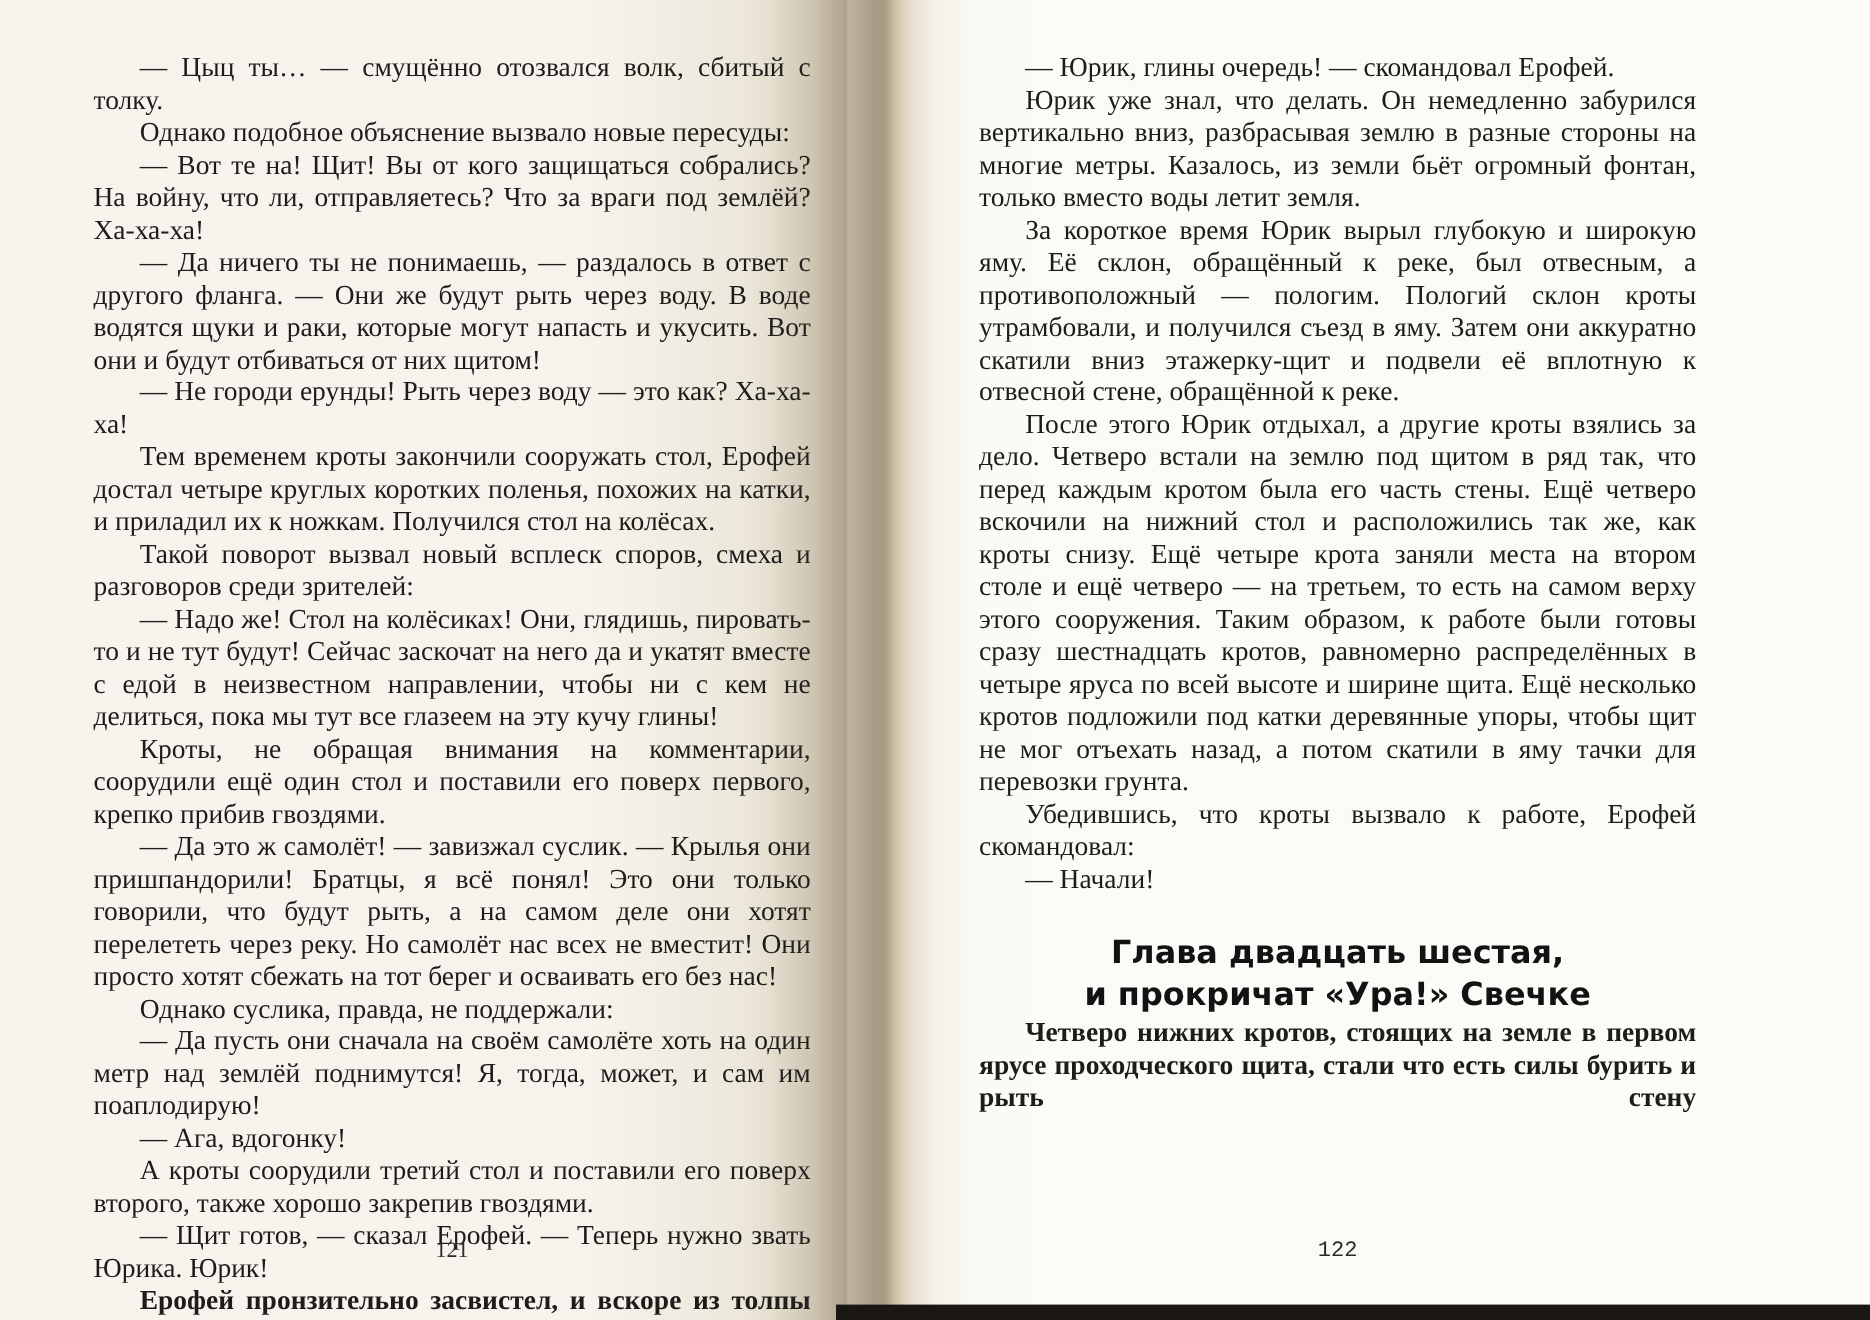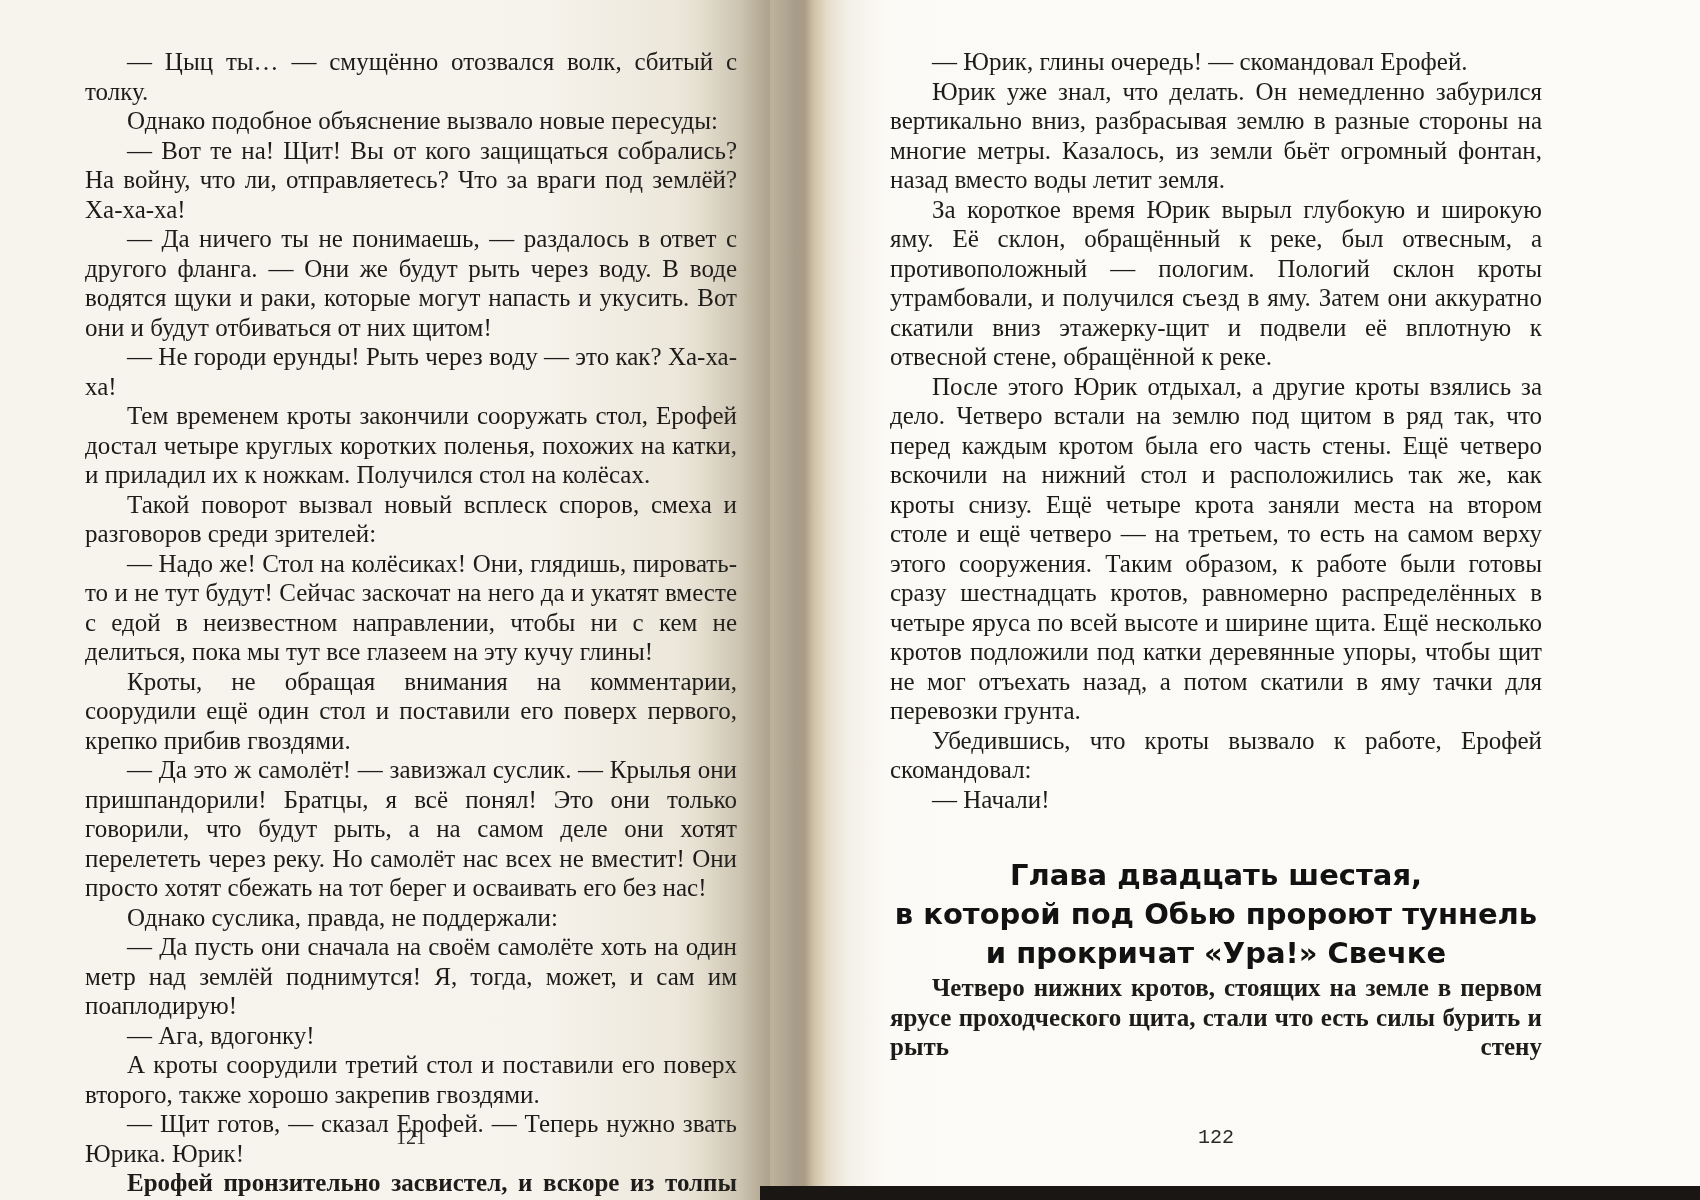--- a/index.html
+++ b/index.html
@@ -66,21 +66,21 @@
   .page-left .text-block { left: 85px; }
   .page-right .text-block { left: 120px; }
   .text-block p {
     margin: 0;
     padding: 0;
     text-indent: 42px;
   }
   .text-block p.no-indent { text-indent: 0; }
   .text-block p.justify-last { text-align-last: justify; font-weight: bold; }
   .chapter-heading {
-    margin-top: 42px;
+    margin-top: 32px;
     text-align: center;
     font-family: "DejaVu Sans", sans-serif;
     font-weight: bold;
     font-size: 29px;
     line-height: 39px;
     color: #121212;
   }
   .chapter-heading div { text-indent: 0; }
   .after-heading { margin-top: 56px; }
   .page-number {
@@ -125,29 +125,28 @@
       <p>А кроты соорудили третий стол и поставили его поверх второго, также хорошо закрепив гвоздями.</p>
       <p>— Щит готов, — сказал Ерофей. — Теперь нужно звать Юрика. Юрик!</p>
       <p class="justify-last">Ерофей пронзительно засвистел, и вскоре из толпы вывалился крот, который до той поры отдыхал. Так было задумано. Юрик</p>
     </div>
     <div class="page-number">121</div>
   </div>
 
   <div class="page page-right">
     <div class="text-block">
       <p>— Юрик, глины очередь! — скомандовал Ерофей.</p>
-      <p>Юрик уже знал, что делать. Он немедленно забурился вертикально вниз, разбрасывая землю в разные стороны на многие метры. Казалось, из земли бьёт огромный фонтан, назад вместо воды летит земля.</p>
+      <p>Юрик уже знал, что делать. Он немедленно забурился вертикально вниз, разбрасывая землю в разные стороны на многие метры. Казалось, из земли бьёт огромный фонтан, только вместо воды летит земля.</p>
       <p>За короткое время Юрик вырыл глубокую и широкую яму. Её склон, обращённый к реке, был отвесным, а противоположный — пологим. Пологий склон кроты утрамбовали, и получился съезд в яму. Затем они аккуратно скатили вниз этажерку-щит и подвели её вплотную к отвесной стене, обращённой к реке.</p>
       <p>После этого Юрик отдыхал, а другие кроты взялись за дело. Четверо встали на землю под щитом в ряд так, что перед каждым кротом была его часть стены. Ещё четверо вскочили на нижний стол и расположились так же, как кроты снизу. Ещё четыре крота заняли места на втором столе и ещё четверо — на третьем, то есть на самом верху этого сооружения. Таким образом, к работе были готовы сразу шестнадцать кротов, равномерно распределённых в четыре яруса по всей высоте и ширине щита. Ещё несколько кротов подложили под катки деревянные упоры, чтобы щит не мог отъехать назад, а потом скатили в яму тачки для перевозки грунта.</p>
       <p>Убедившись, что кроты вызвало к работе, Ерофей скомандовал:</p>
       <p>— Начали!</p>
 
       <div class="chapter-heading">
         <div>Глава двадцать шестая,</div>
-        <div>в которой под Обью пророют туннель</div>
         <div>и прокричат «Ура!» Свечке</div>
       </div>
 
       <p class="after-heading justify-last">Четверо нижних кротов, стоящих на земле в первом ярусе проходческого щита, стали что есть силы бурить и рыть стену</p>
     </div>
     <div class="page-number">122</div>
   </div>
 
   <div class="gutter"></div>
   <div class="bottom-strip"></div>

